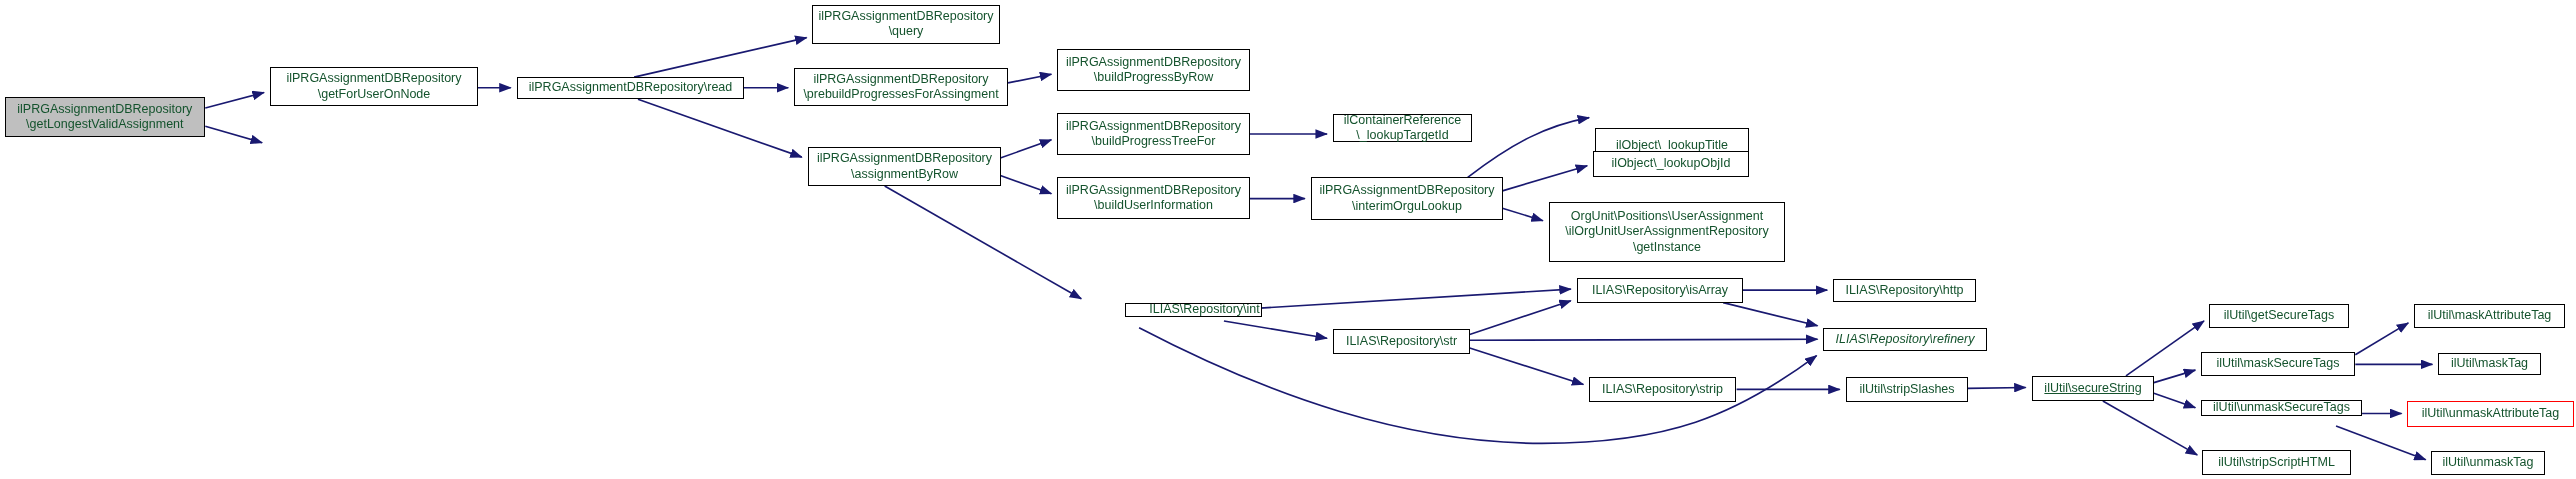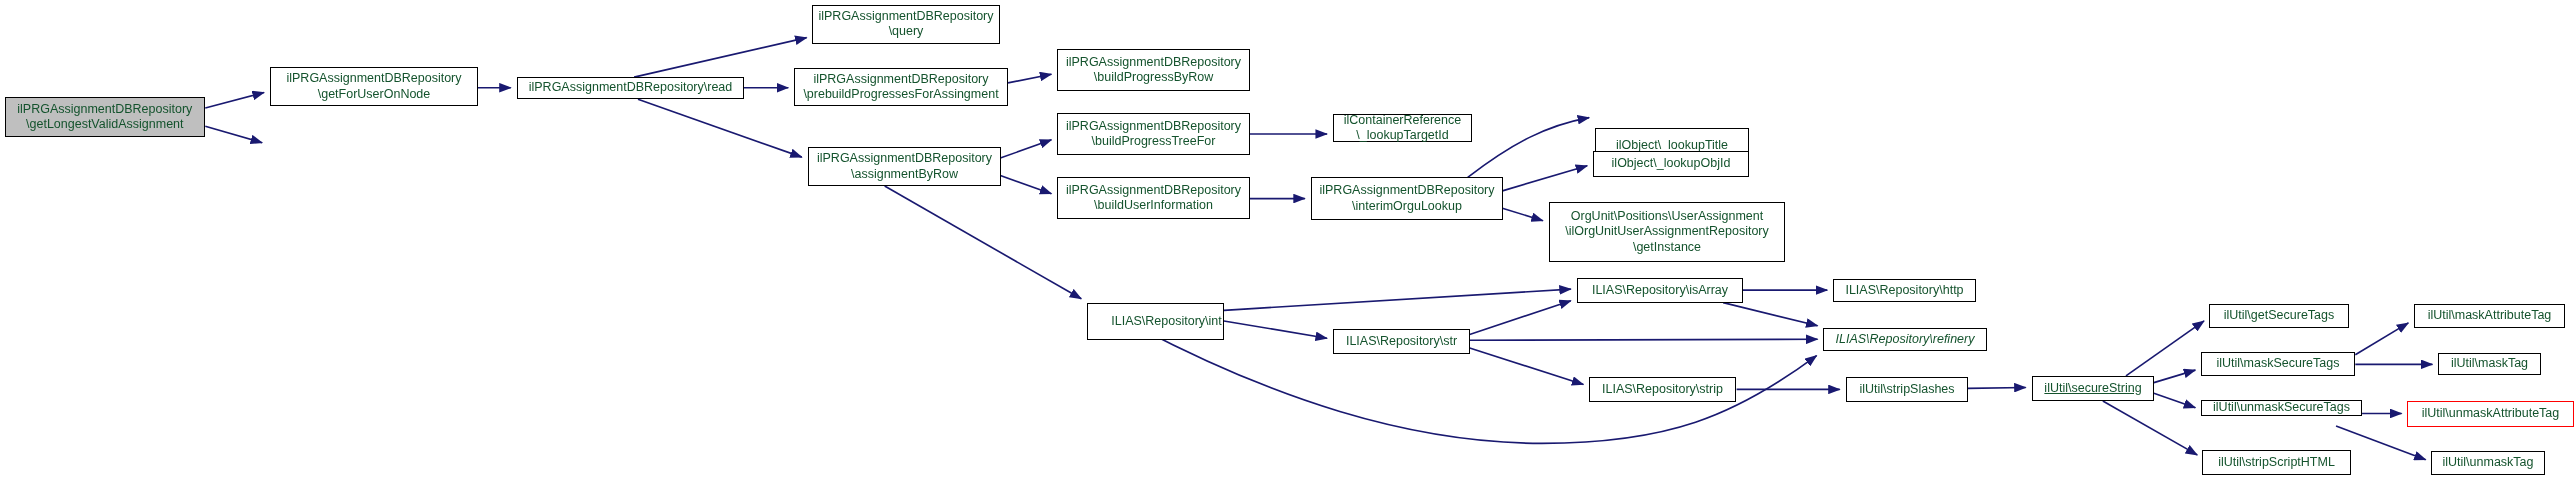--- a/index.html
+++ b/index.html
@@ -95,21 +95,21 @@
 \buildUserInformation</div>
     <div class="node plain" style="left: 1333px; top: 114px; width: 139px; height: 28px;">ilContainerReference
 \_lookupTargetId</div>
     <div class="node plain" style="left: 1311px; top: 177px; width: 192px; height: 43px;">ilPRGAssignmentDBRepository
 \interimOrguLookup</div>
     <div class="node plain" style="left: 1595px; top: 103px; width: 154px; height: 36px; margin-top: 25px;">ilObject\_lookupTitle</div>
     <div class="node plain" style="left: 1593px; top: 151px; width: 156px; height: 26px;">ilObject\_lookupObjId</div>
     <div class="node plain" style="left: 1549px; top: 202px; width: 236px; height: 60px;">OrgUnit\Positions\UserAssignment
 \ilOrgUnitUserAssignmentRepository
 \getInstance</div>
-    <div class="node plain" style="left: 1087px; top: 303px; width: 137px; height: 37px; padding-left: 22px;">ILIAS\Repository\int</div>
+    <div class="node plain" style="left: 1125px; top: 303px; width: 137px; height: 14px; padding-left: 22px;">ILIAS\Repository\int</div>
     <div class="node plain" style="left: 1333px; top: 329px; width: 137px; height: 25px;">ILIAS\Repository\str</div>
     <div class="node plain" style="left: 1577px; top: 278px; width: 166px; height: 25px;">ILIAS\Repository\isArray</div>
     <div class="node plain" style="left: 1833px; top: 279px; width: 143px; height: 23px;">ILIAS\Repository\http</div>
     <div class="node bold" style="left: 1823px; top: 328px; width: 164px; height: 23px; font-style: italic;">ILIAS\Repository\refinery</div>
     <div class="node plain" style="left: 1589px; top: 377px; width: 147px; height: 25px;">ILIAS\Repository\strip</div>
     <div class="node plain" style="left: 1846px; top: 377px; width: 122px; height: 25px;">ilUtil\stripSlashes</div>
     <div class="node plain" style="left: 2032px; top: 376px; width: 122px; height: 25px; text-decoration: underline;">ilUtil\secureString</div>
     <div class="node plain" style="left: 2209px; top: 304px; width: 140px; height: 24px;">ilUtil\getSecureTags</div>
     <div class="node bold" style="left: 2201px; top: 352px; width: 154px; height: 24px;">ilUtil\maskSecureTags</div>
     <div class="node bold" style="left: 2201px; top: 400px; width: 161px; height: 16px;">ilUtil\unmaskSecureTags</div>

